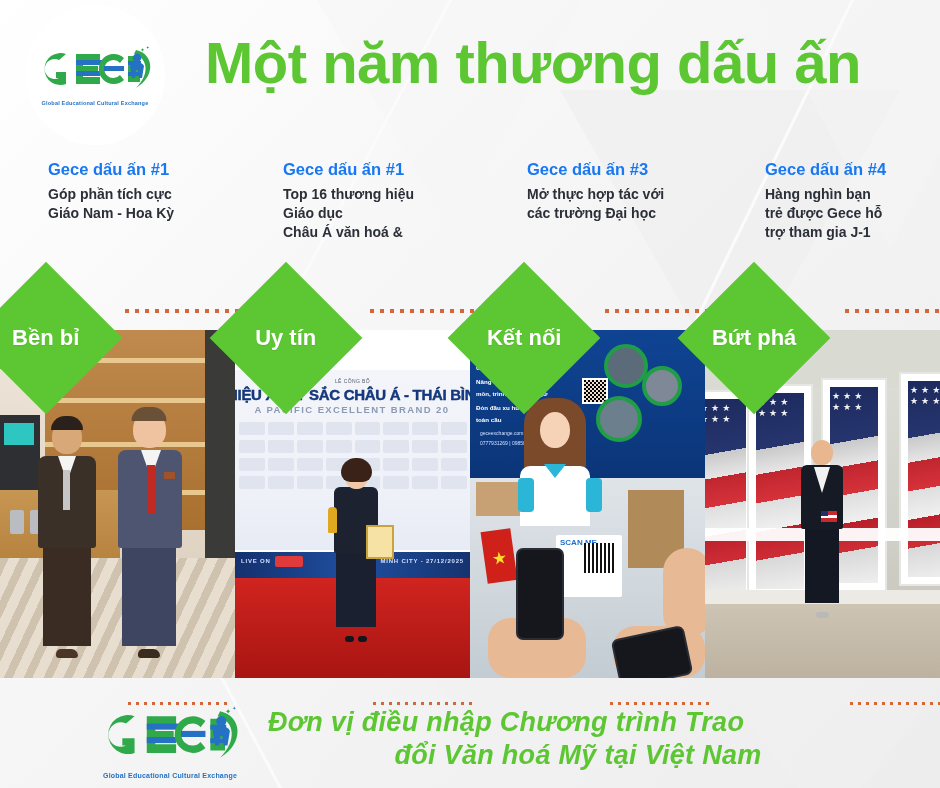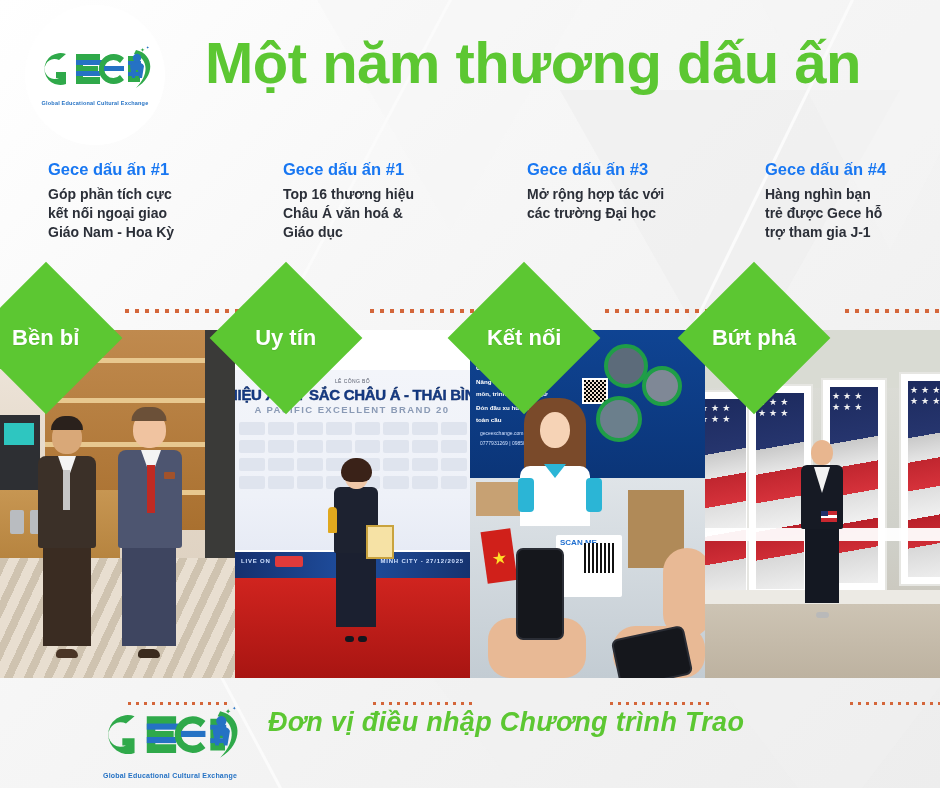--- a/index.html
+++ b/index.html
@@ -313,38 +313,37 @@
 
     <div class="poster-title">Một năm thương dấu ấn</div>
   </div>
 
   <div class="milestones">
 
     <div class="ms ms-1">
       <div class="ms-head">Gece dấu ấn #1</div>
       <div class="ms-body">
         <div>Góp phần tích cực</div>
-        <div>kết nối ngoại giao</div>
         <div>Giáo Nam - Hoa Kỳ</div>
       </div>
     </div>
 
     <div class="ms ms-2">
       <div class="ms-head">Gece dấu ấn #1</div>
       <div class="ms-body">
         <div>Top 16 thương hiệu</div>
+        <div>Giáo dục</div>
         <div>Châu Á văn hoá &amp;</div>
-        <div>Giáo dục</div>
       </div>
     </div>
 
     <div class="ms ms-3">
       <div class="ms-head">Gece dấu ấn #3</div>
       <div class="ms-body">
-        <div>Mở rộng hợp tác với</div>
+        <div>Mở thực hợp tác với</div>
         <div>các trường Đại học</div>
       </div>
     </div>
 
     <div class="ms ms-4">
       <div class="ms-head">Gece dấu ấn #4</div>
       <div class="ms-body">
         <div>Hàng nghìn bạn</div>
         <div>trẻ được Gece hỗ</div>
         <div>trợ tham gia J-1</div>
@@ -595,16 +594,17 @@
           <path d="M94 22 C96 17 106 17 108 22 L106 34 L103 34 L102 26 L100 26 L99 34 L96 34 Z" fill="#2572c4"></path>
           <text x="104" y="8" font-size="6" fill="#2fa94a">✦</text>
           <text x="110" y="5" font-size="4" fill="#2572c4">✦</text>
         </svg>
         <div class="gece-sub" style="font-size:7px">Global Educational Cultural Exchange</div>
       </div>
     </div>
 
     <div class="footer-tagline">
       <div>Đơn vị điều nhập Chương trình Trao</div>
+      <div style="text-align:center">đổi Văn hoá Mỹ tại Việt Nam</div>
     </div>
   </div>
 
 </div>
 
 </body></html>

